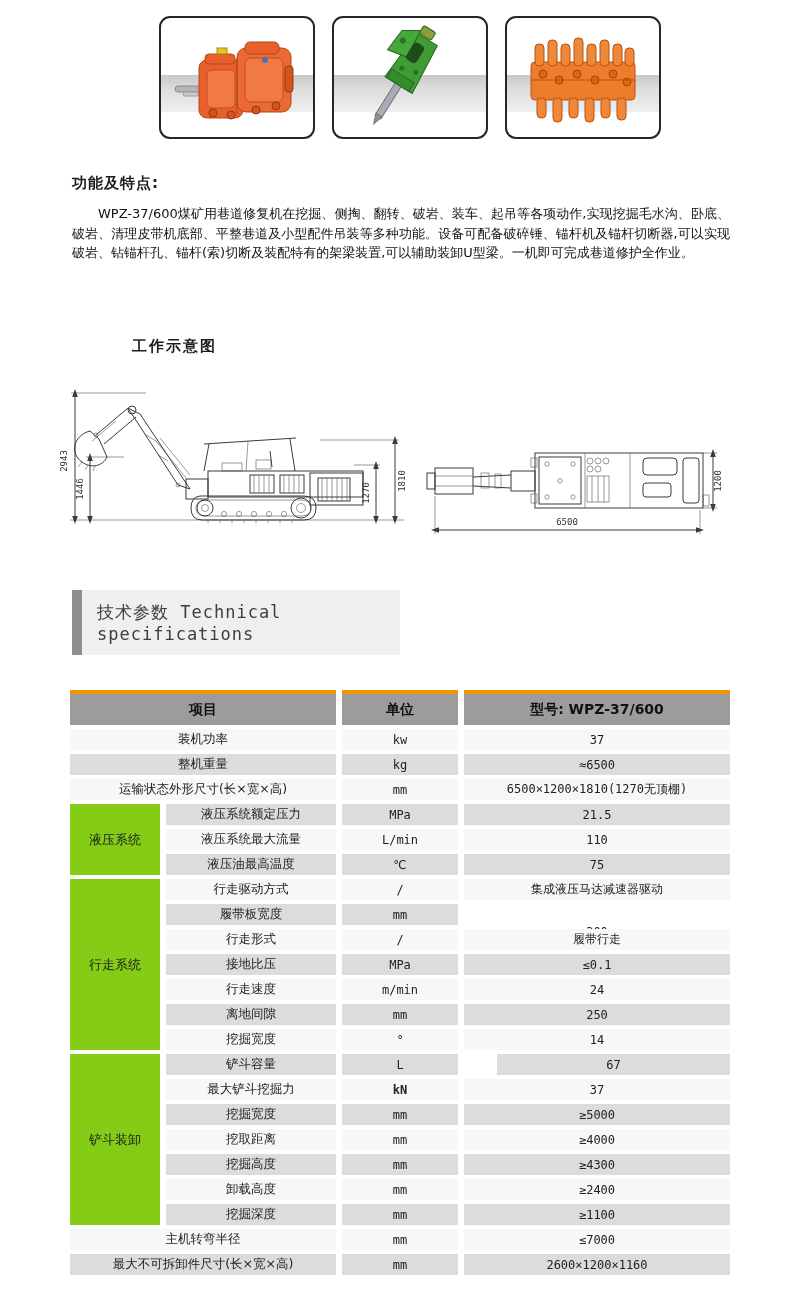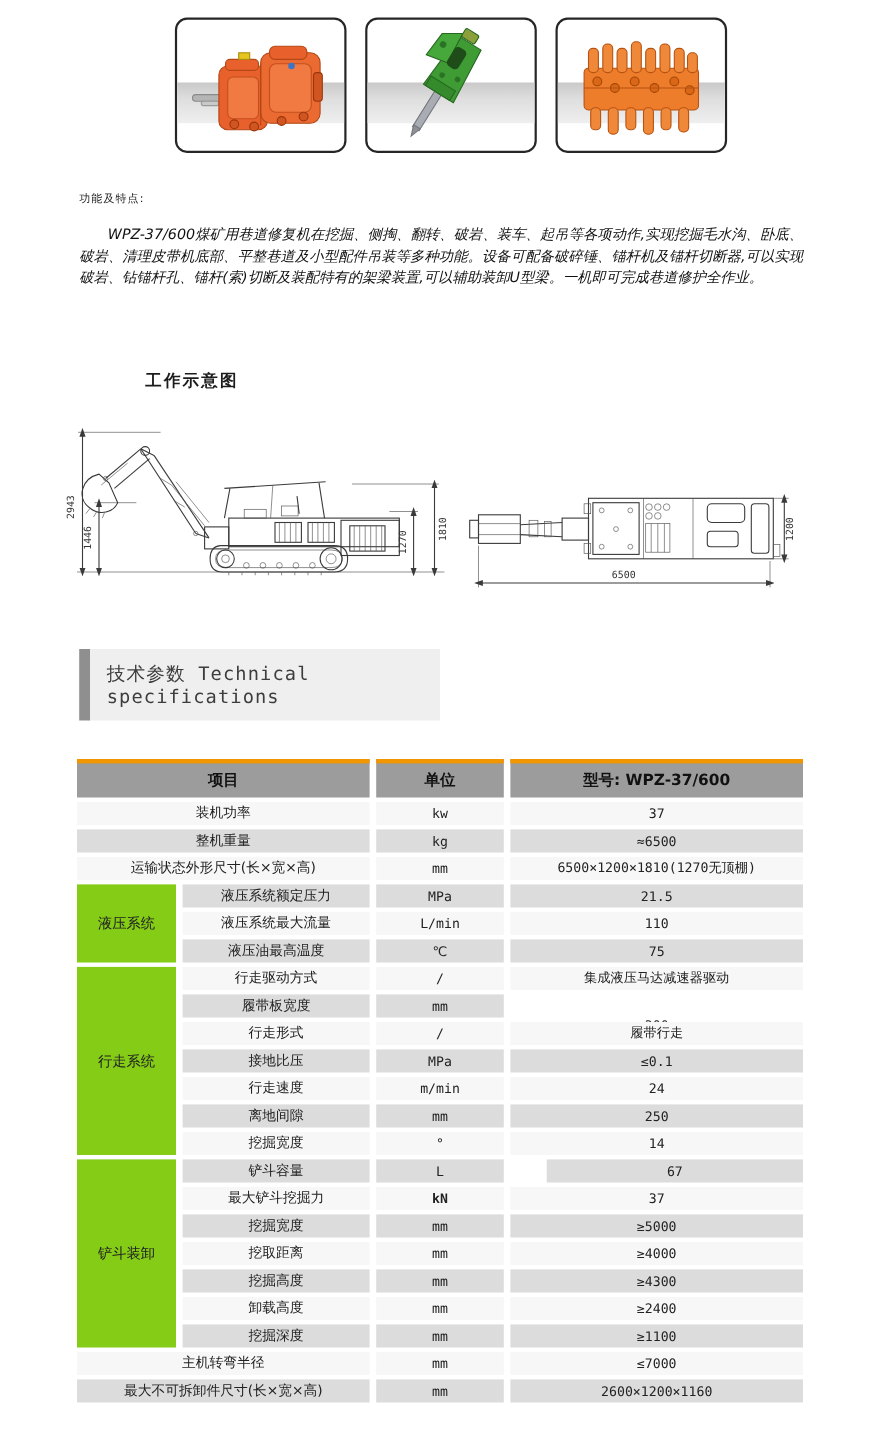--- a/index.html
+++ b/index.html
@@ -10,24 +10,24 @@
   
   .photo-row{position:absolute;left:159px;top:16px;display:flex;gap:17px;}
   .photo-box{
     width:152px;height:119px;background:#ffffff;border:2px solid #262626;border-radius:11px;
     position:relative;overflow:hidden;
   }
   .photo-band{position:absolute;left:0;right:0;top:57px;height:37px;
     background:linear-gradient(to bottom,#c9c9c9 0%,#dedede 40%,#efefef 100%);}
   .photo-box svg{position:absolute;left:0;top:0;}
   
-  .features-heading{position:absolute;left:72px;top:174px;font-size:10px;font-weight:normal;letter-spacing:1px;}
+  .features-heading{position:absolute;left:72px;top:174px;font-size:15px;font-weight:bold;letter-spacing:1px;}
   .features-body{
     position:absolute;left:72px;top:204px;width:658px;font-size:13px;line-height:19.5px;
-    text-align:justify;text-indent:2em;color:#111;font-style:italic;
+    text-align:justify;text-indent:2em;color:#111;
   }
   
   .diagram-heading{position:absolute;left:132px;top:337px;font-size:15px;font-weight:bold;letter-spacing:2px;}
   .svg-side{position:absolute;left:58px;top:383px;}
   .svg-top{position:absolute;left:415px;top:398px;}
   .dim-text{font-family:"DejaVu Sans Mono","Liberation Mono",monospace;font-size:9px;fill:#333;}
   .draw{stroke:#3a3a3a;stroke-width:1;fill:none;}
   .draw-thin{stroke:#555;stroke-width:0.6;fill:none;}
   
   .section-title{position:absolute;left:72px;top:590px;display:flex;height:65px;justify-content:flex-end;}

